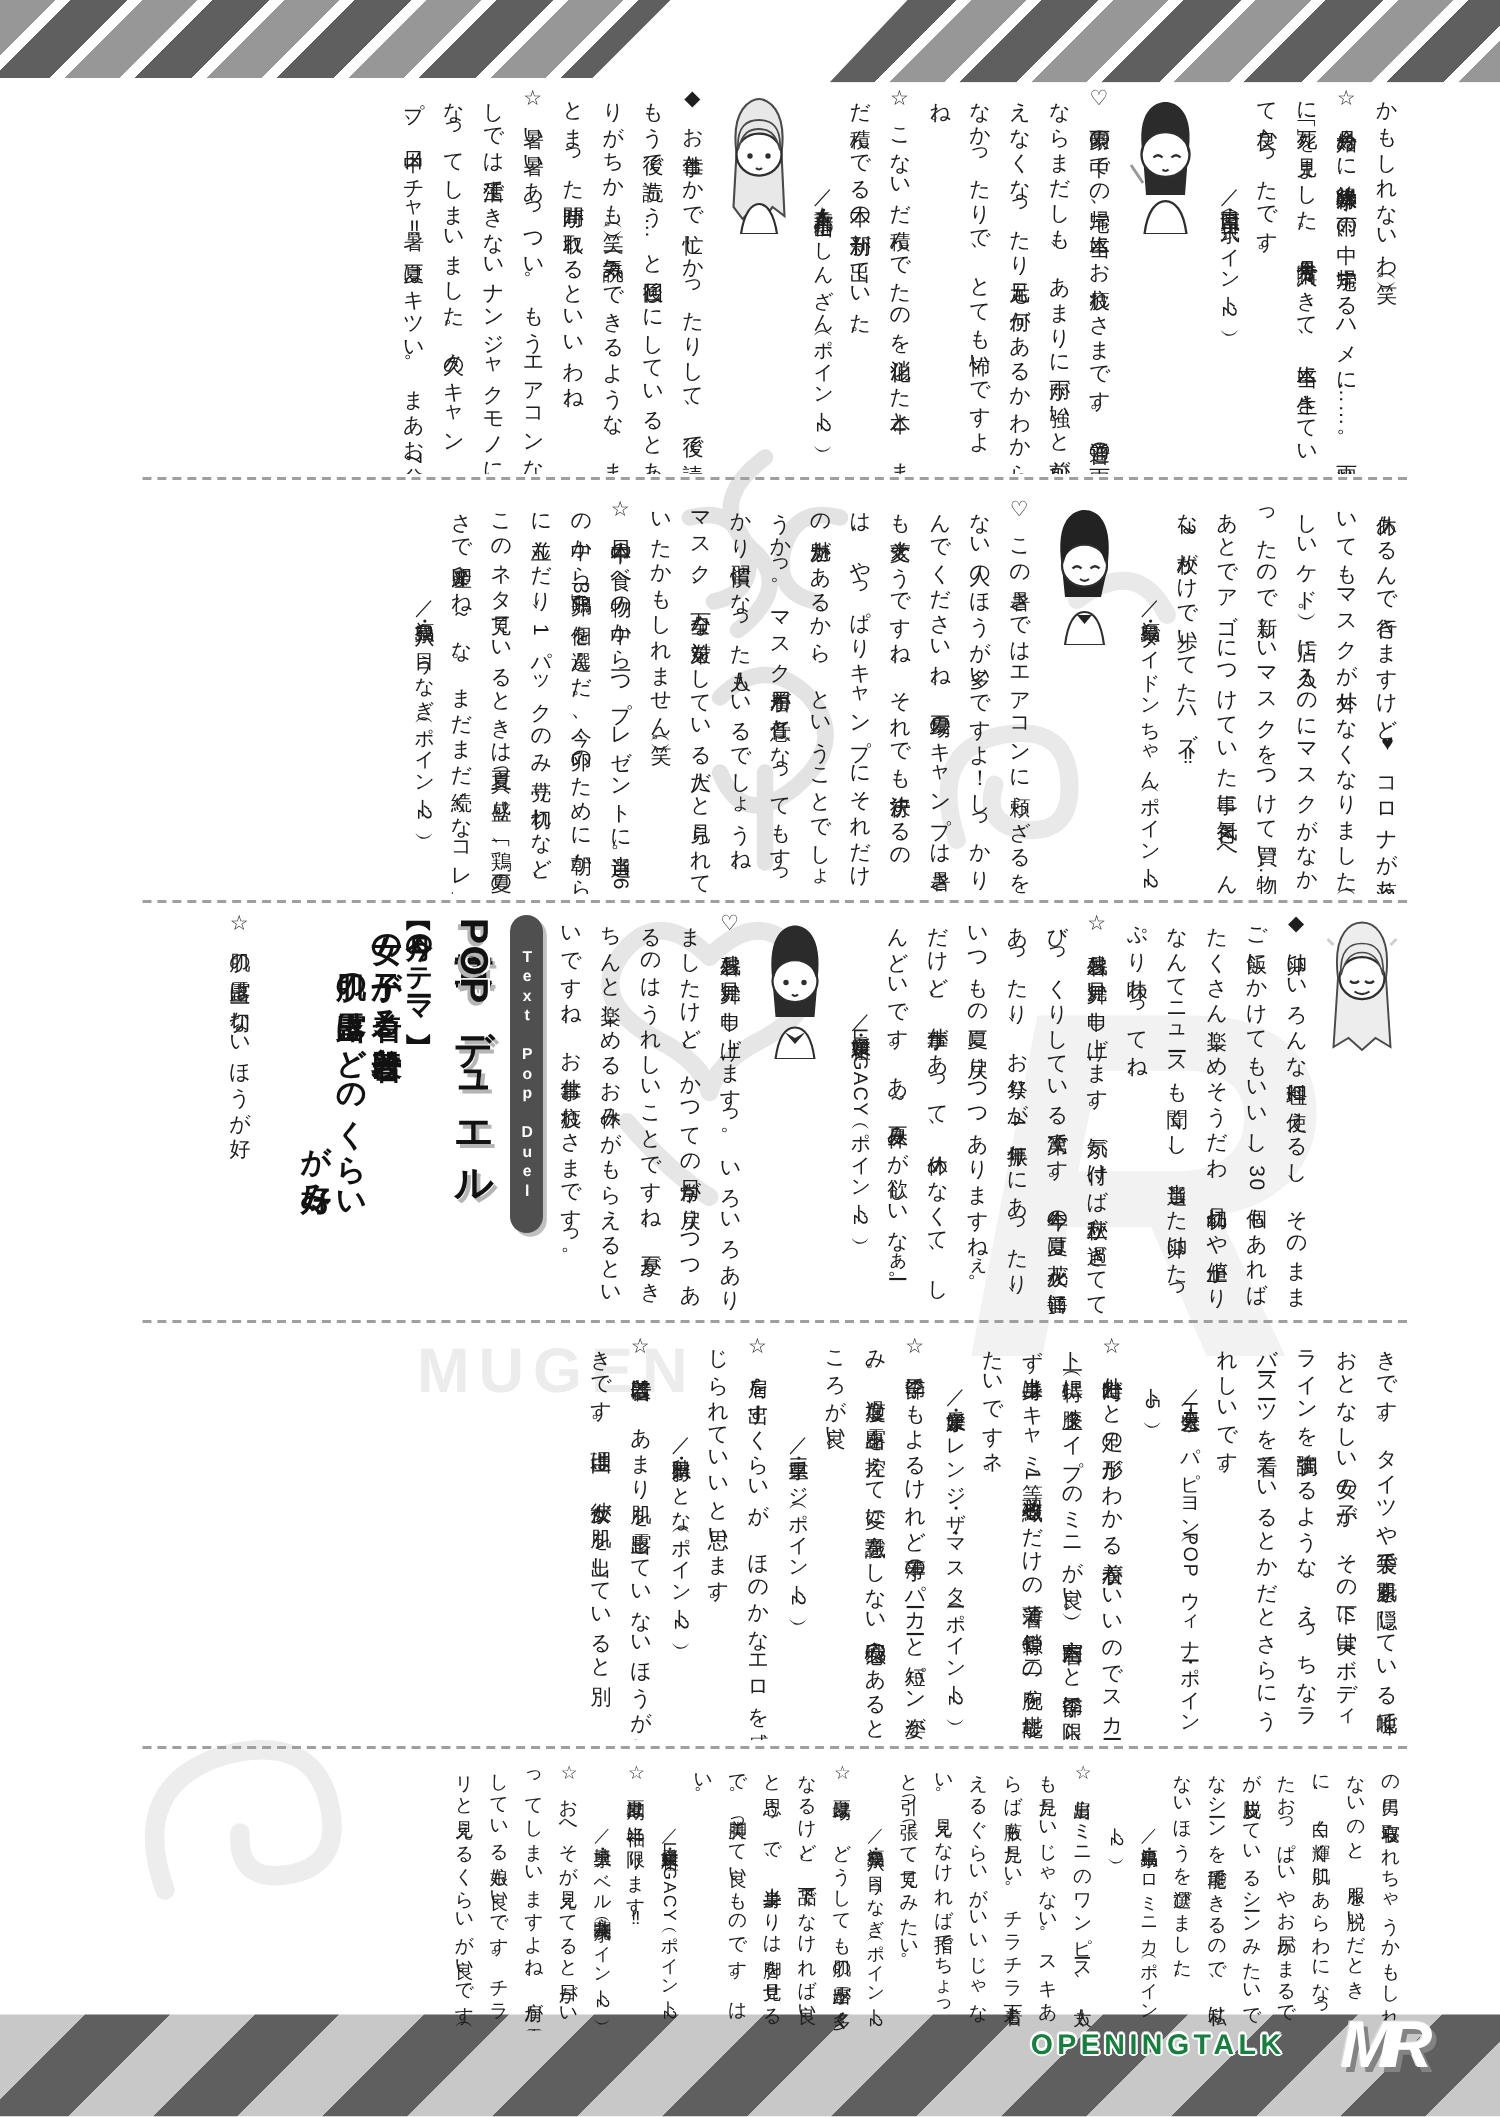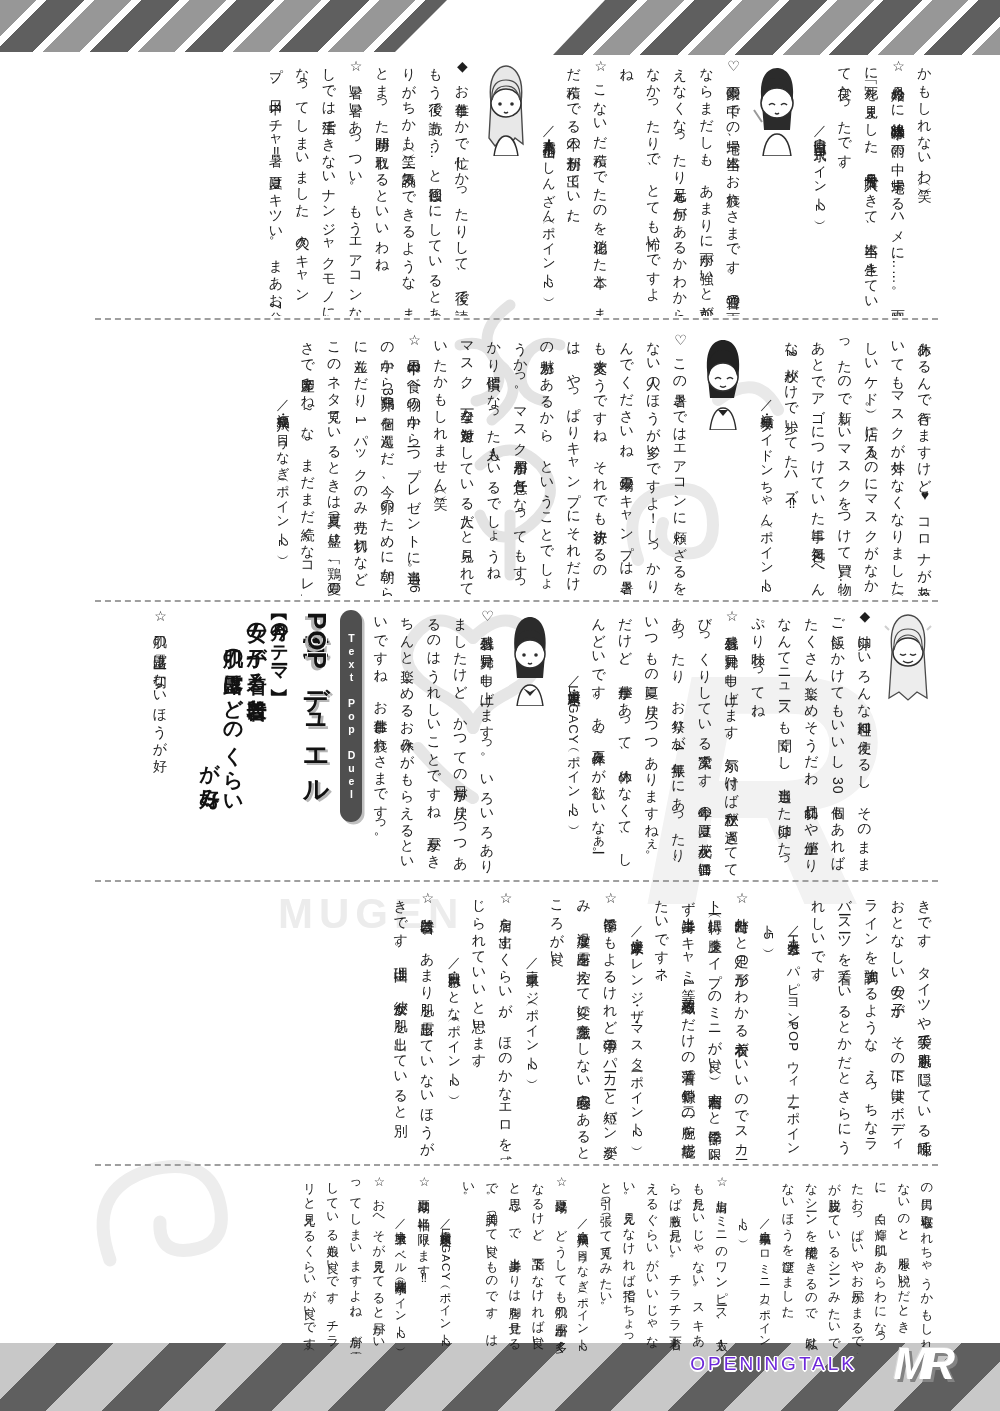--- a/index.html
+++ b/index.html
@@ -12,21 +12,21 @@
       var(--stripe-mid,#979797) 0 26px,#fff 26px 33px,
       var(--stripe-dark,#5f5f5f) 33px 60px,#fff 60px 67px);}
   .stripe-tl{top:0;left:0;width:447px;height:52px;
       clip-path:polygon(0 0,100% 0,calc(100% - 52px) 100%,0 100%);}
   .stripe-tr{top:0;right:0;width:447px;height:55px;
       clip-path:polygon(52px 0,100% 0,100% 100%,0 100%);}
   .stripe-footer{position:absolute;left:0;right:0;bottom:0;height:68px;
       background:repeating-linear-gradient(135deg,
       var(--stripe-light,#c8c8c8) 0 40px,var(--stripe-dark,#6f6f6f) 40px 80px);}
   .footer-label{position:absolute;right:143px;bottom:36px;z-index:6;
-      font-size:19px;font-weight:400;letter-spacing:3px;color:#6d28d9;
+      font-size:19px;font-weight:700;letter-spacing:3px;color:#15803d;
       text-shadow:-1.5px 0 #fff,1.5px 0 #fff,0 -1.5px #fff,0 1.5px #fff,
                   -1px -1px #fff,1px 1px #fff,-1px 1px #fff,1px -1px #fff;}
   .footer-logo{position:absolute;right:52px;bottom:22px;z-index:6;
       font-size:44px;font-weight:900;font-style:italic;letter-spacing:-7px;
       color:#fff;text-shadow:3px 3px 0 #838383,-1px -1px 0 #d9d9d9;}
   
   .wm{position:absolute;left:278px;top:888px;z-index:0;
       font-size:42px;font-weight:700;letter-spacing:6px;line-height:1.25;
       color:#ececec;}
   .ghost-letter{position:absolute;right:120px;top:600px;z-index:0;

